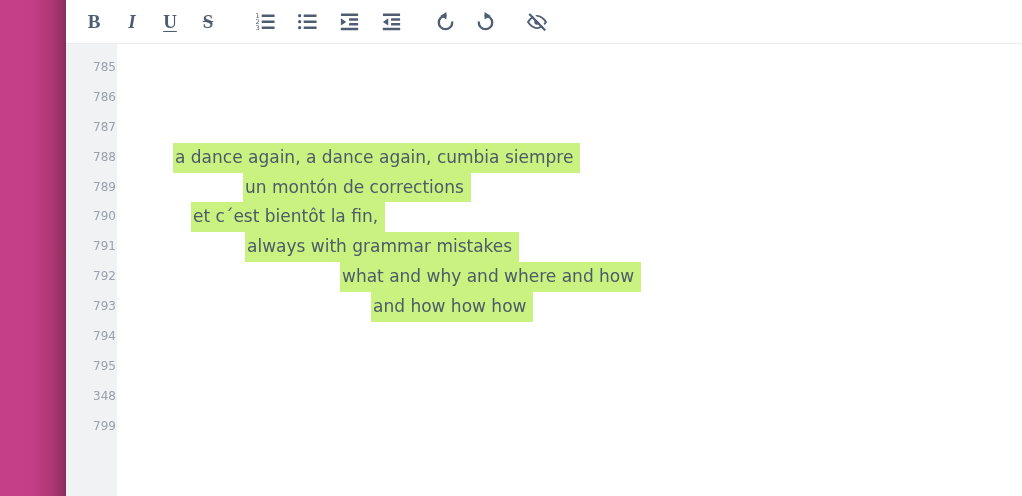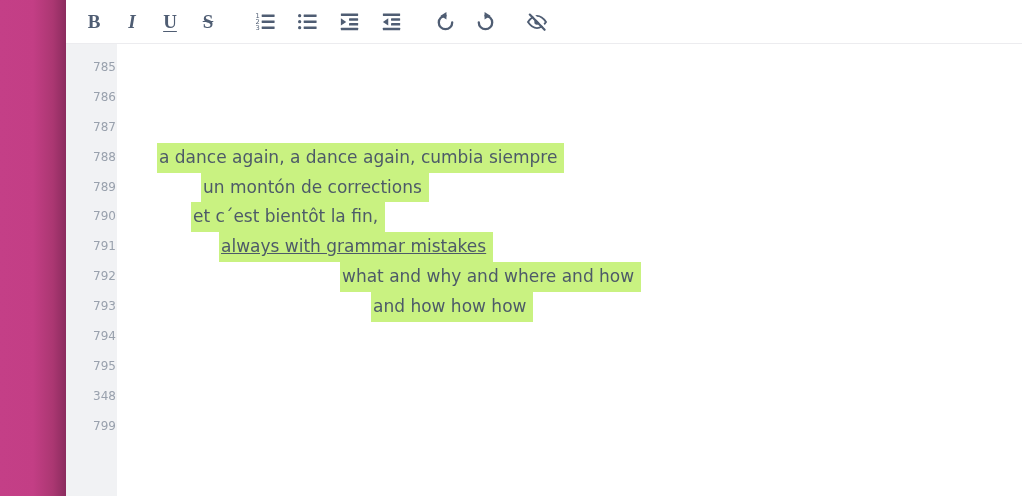--- a/index.html
+++ b/index.html
@@ -132,33 +132,33 @@
           <div class="row">
             <div class="num">786</div>
             <div class="line"></div>
           </div>
           <div class="row">
             <div class="num">787</div>
             <div class="line"></div>
           </div>
           <div class="row">
             <div class="num">788</div>
-            <div class="line"><span class="hl on" style="margin-left: 30px;">a dance again, a dance again, cumbia siempre</span></div>
+            <div class="line"><span class="hl on" style="margin-left: 46px;">a dance again, a dance again, cumbia siempre</span></div>
           </div>
           <div class="row">
             <div class="num">789</div>
-            <div class="line"><span class="hl on" style="margin-left: 74px;">un montón de corrections</span></div>
+            <div class="line"><span class="hl on" style="margin-left: 116px;">un montón de corrections</span></div>
           </div>
           <div class="row">
             <div class="num">790</div>
             <div class="line"><span class="hl on" style="margin-left: 64px;">et c´est bientôt la fin,</span></div>
           </div>
           <div class="row">
             <div class="num">791</div>
-            <div class="line"><span class="hl on" style="margin-left: 92px; text-decoration: underline;">always with grammar mistakes</span></div>
+            <div class="line"><span class="hl on" style="margin-left: 118px;">always with grammar mistakes</span></div>
           </div>
           <div class="row">
             <div class="num">792</div>
             <div class="line"><span class="hl on" style="margin-left: 213px; text-align: right;">what and why and where and how</span></div>
           </div>
           <div class="row">
             <div class="num">793</div>
             <div class="line"><span class="hl on" style="margin-left: 244px;">and how how how</span></div>
           </div>
           <div class="row">

